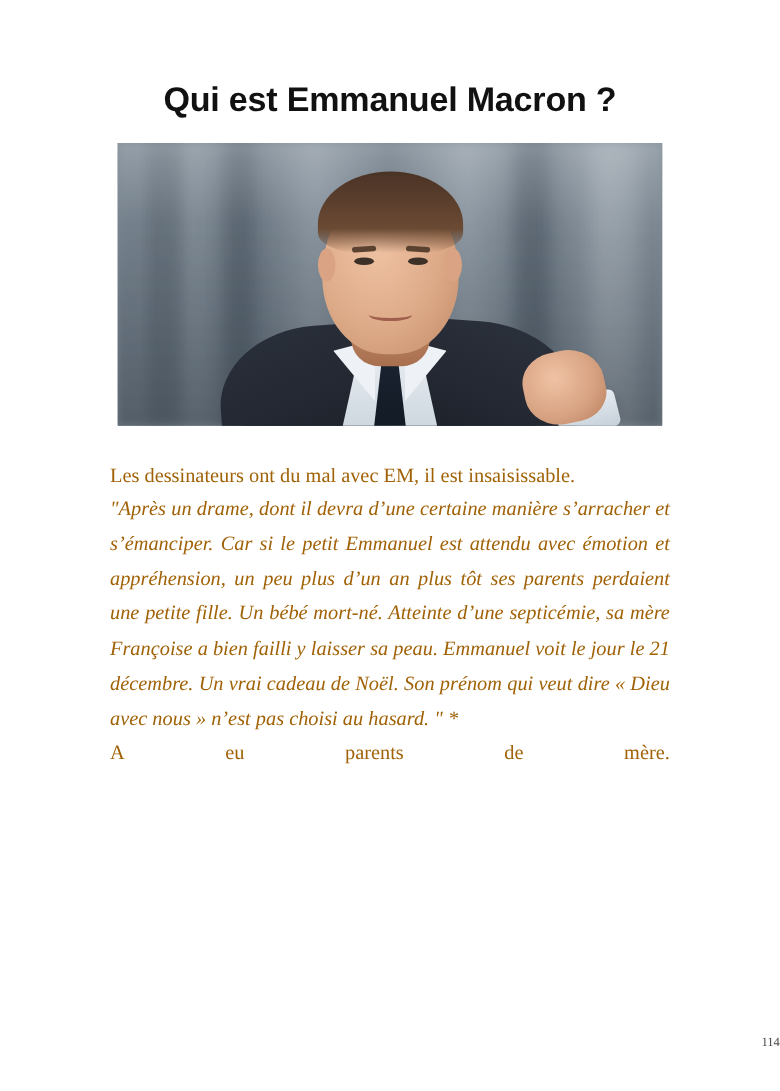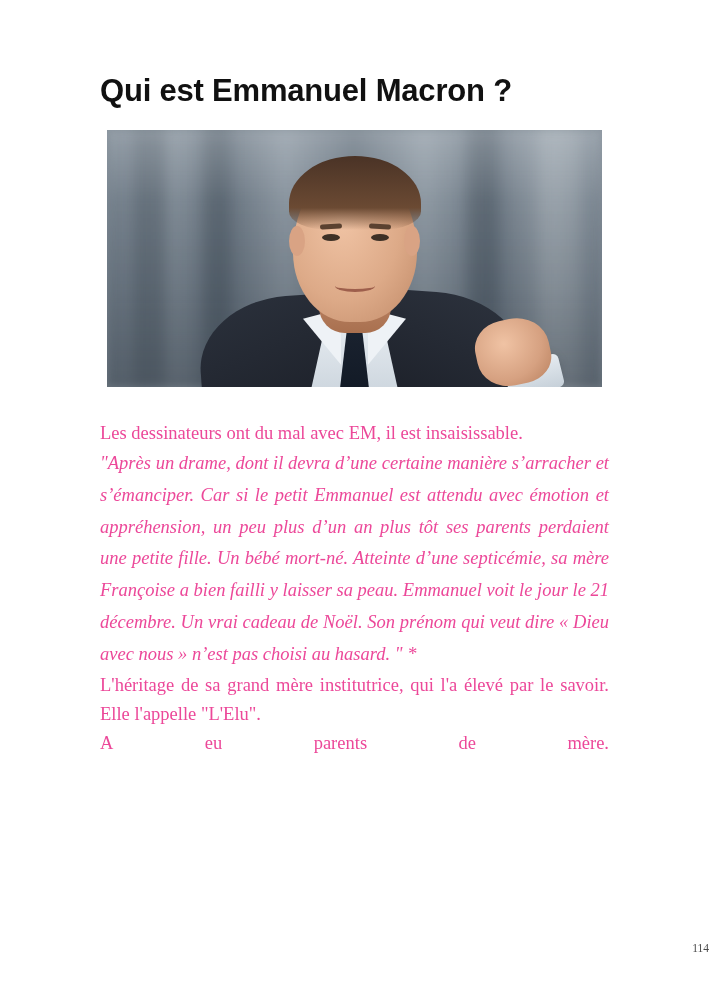--- a/index.html
+++ b/index.html
@@ -17,20 +17,21 @@
   .page {
     position: relative;
     width: 709px;
     height: 992px;
     box-sizing: border-box;
     padding: 0 100px;
   }
   .title {
     margin: 0;
     padding-top: 72px;
+    text-align: center;
     font-family: "Liberation Sans", sans-serif;
     font-weight: bold;
     font-size: 31px;
     letter-spacing: -0.2px;
     color: #111111;
     line-height: 1.25;
   }
   .figure {
     margin: 19px auto 0 auto;
     width: 495px;
@@ -212,21 +213,21 @@
     width: 56px; height: 34px;
     background: linear-gradient(180deg, #e6ecf1 0%, #c6d0d9 100%);
     transform: rotate(-14deg);
     border-radius: 6px;
   }
 
   .body-text {
     margin-top: 32px;
     font-size: 18.5px;
     line-height: 1.58;
-    color: #ec4899;
+    color: #a16207;
   }
   .body-text p {
     margin: 0;
   }
   .justified {
     text-align: justify;
     text-justify: inter-word;
   }
   .quote {
     font-style: italic;
@@ -281,21 +282,20 @@
       <div class="eye-r"></div>
       <div class="mouth"></div>
       <div class="cuff"></div>
       <div class="hand"></div>
     </div>
   </div>
 
   <div class="body-text">
     <p class="justified">Les dessinateurs ont du mal avec EM, il est insaisissable.</p>
     <p class="quote">"Après un drame, dont il devra d’une certaine manière s’arracher et s’émanciper. Car si le petit Emmanuel est attendu avec émotion et appréhension, un peu plus d’un an plus tôt ses parents perdaient une petite fille. Un bébé mort-né. Atteinte d’une septicémie, sa mère Françoise a bien failli y laisser sa peau. Emmanuel voit le jour le 21 décembre. Un vrai cadeau de Noël. Son prénom qui veut dire « Dieu avec nous » n’est pas choisi au hasard. " *</p>
-    <p class="justified">L'héritage de sa grand mère institutrice, qui l'a élevé par le savoir. Elle l'appelle "L'Elu".</p>
     <p class="spread">
       <span>A</span>
       <span>eu</span>
       <span>parents</span>
       <span>de</span>
       <span>mère.</span>
     </p>
   </div>
 
   <div class="folio">114</div>

